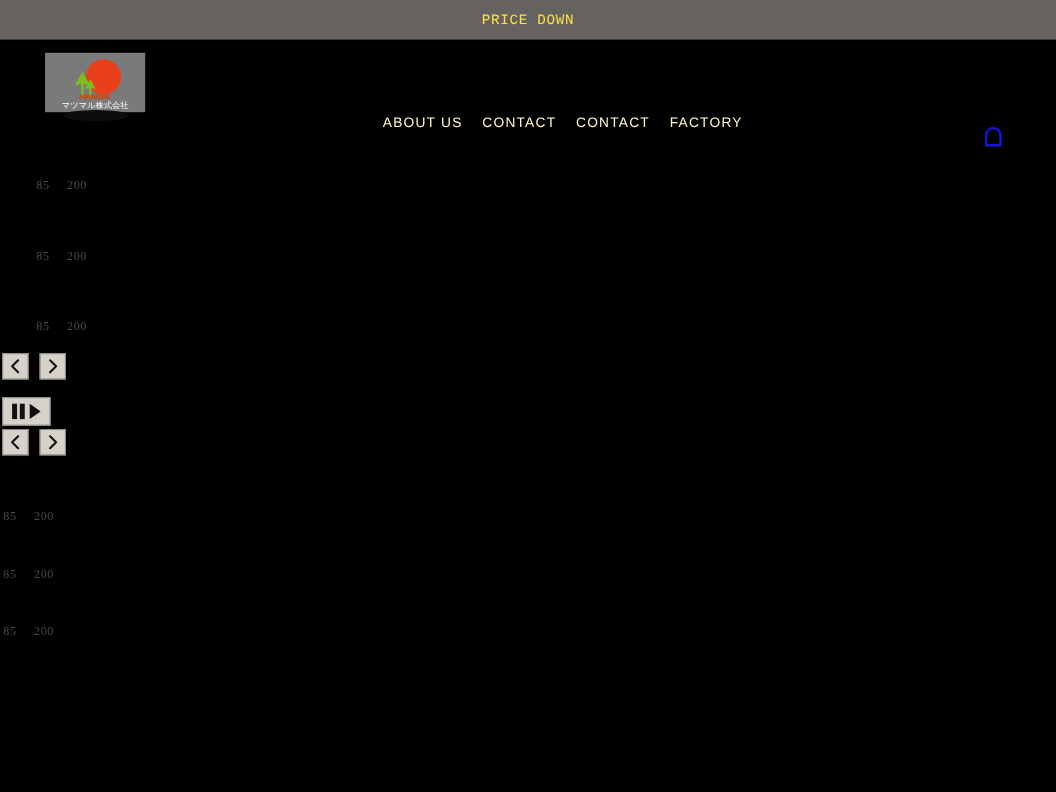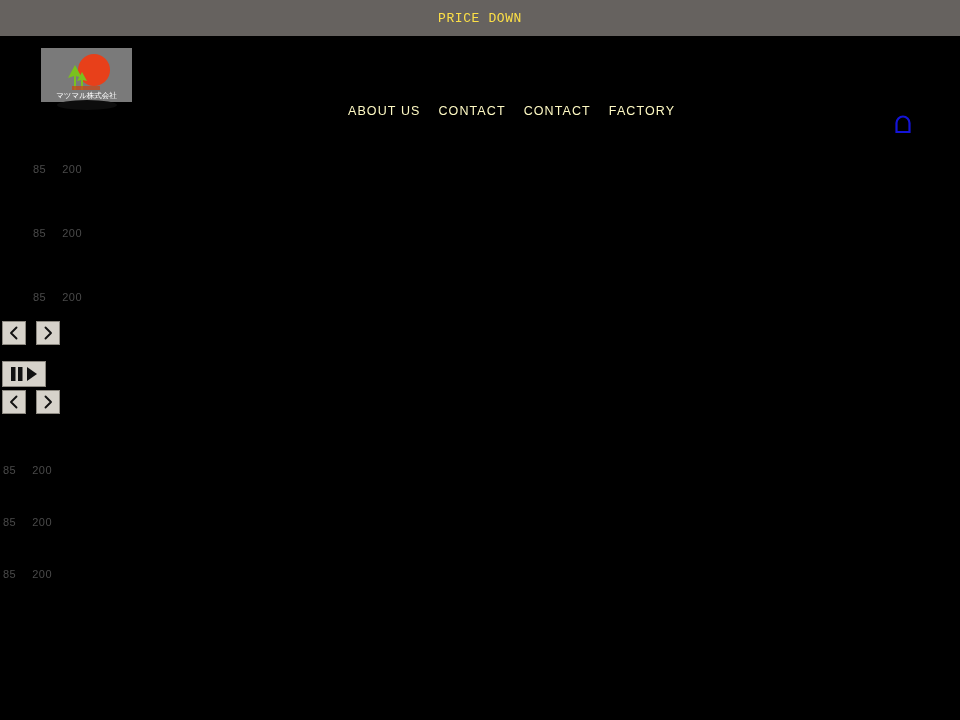--- a/index.html
+++ b/index.html
@@ -92,21 +92,21 @@
     width: 20px;
     height: 20px;
   }
   .home-icon-btn svg { display: block; }
 
   
   .alt-text-row {
     position: absolute;
     color: #4a4a4a;
     font-size: 11px;
-    font-family: Liberation Sans, sans-serif;
+    font-family: Liberation Serif, serif;
     white-space: nowrap;
     letter-spacing: 0.5px;
   }
   .alt-text-row .alt-code { margin-right: 16px; }
 
   
   .carousel-controls {
     position: absolute;
   }
   .ctrl-btn {

